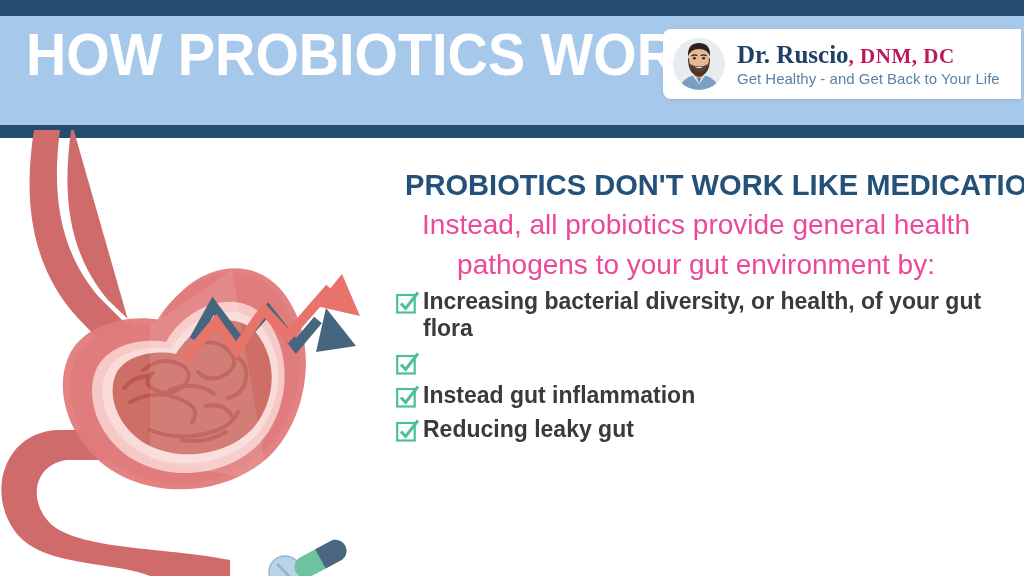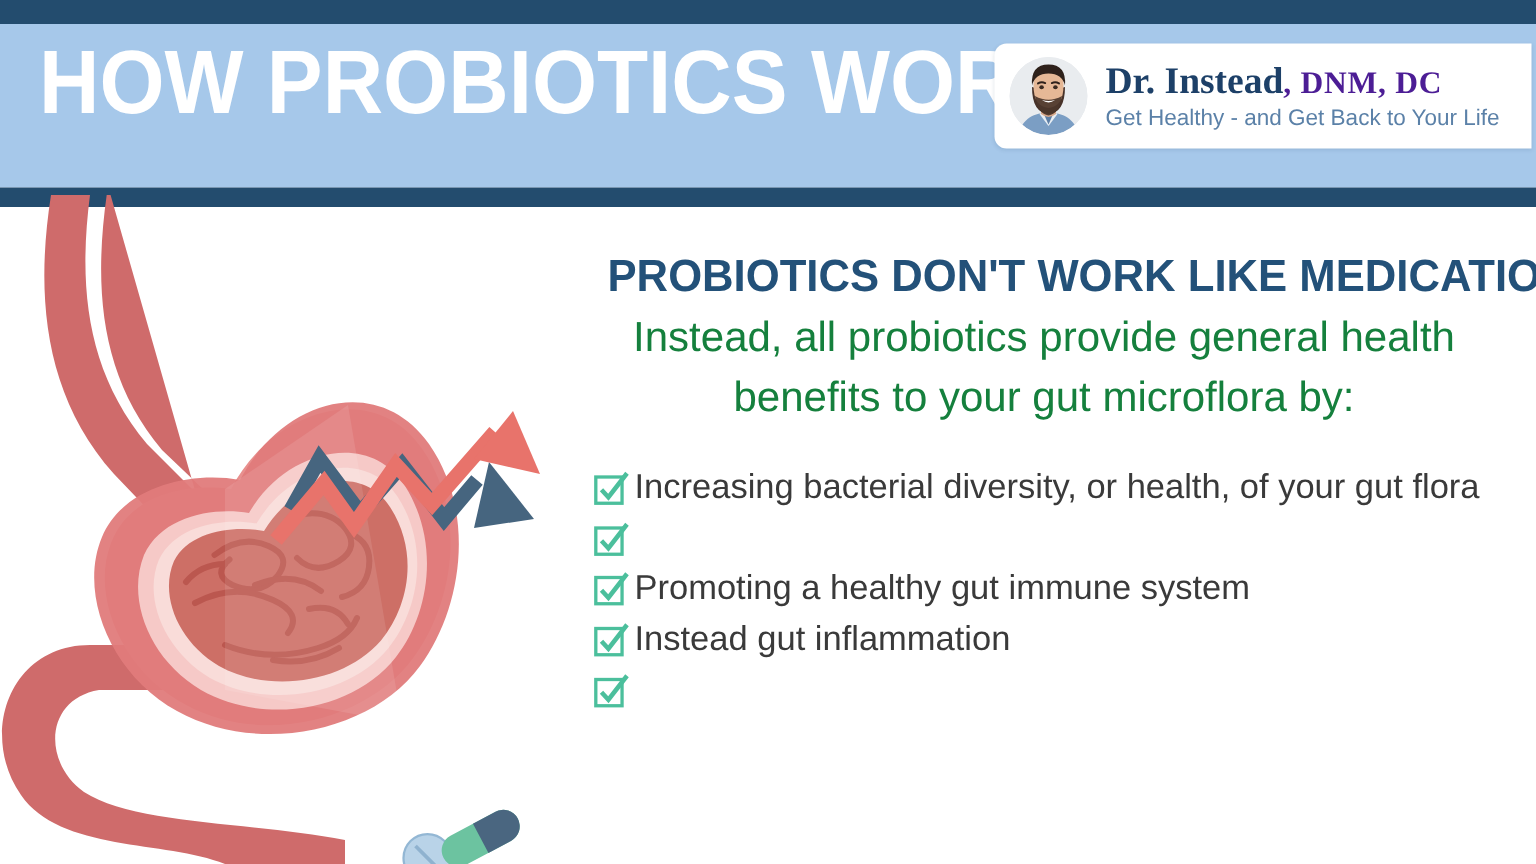--- a/index.html
+++ b/index.html
@@ -42,43 +42,43 @@
     margin-left:10px;flex:none;
     background:#e7eaee;
     position:relative;overflow:hidden;
   }
   .avatar svg{display:block;width:52px;height:52px;}
   .logo-text{margin-left:12px;line-height:1;}
   .logo-name{
     font-family:"Liberation Serif",serif;
     font-size:25px;font-weight:bold;color:#1d4068;white-space:nowrap;
   }
-  .logo-name .cred{color:#4c1d95;font-size:21px;font-weight:bold;letter-spacing:.5px;}
+  .logo-name .cred{color:#be185d;font-size:21px;font-weight:bold;letter-spacing:.5px;}
   .logo-tag{
     margin-top:4px;
     font-family:"Liberation Sans Narrow","Liberation Sans",sans-serif;
     font-size:15px;color:#5b81a8;white-space:nowrap;
   }
 
   
   .content{position:absolute;left:396px;top:168px;width:600px;}
   .lead{
     font-family:"Liberation Sans Narrow","Liberation Sans",sans-serif;
     font-weight:bold;font-size:30px;line-height:34px;
     color:#235179;text-align:center;letter-spacing:0px;
     transform:scaleX(0.97);transform-origin:center top;
     white-space:nowrap;
   }
   .sub{
     margin-top:5px;
     font-family:"Liberation Sans Narrow","Liberation Sans",sans-serif;
-    font-size:28px;line-height:35px;color:#15803d;text-align:center;
-  }
-
-  .bullets{position:absolute;left:396px;top:311px;width:610px;}
+    font-size:28px;line-height:35px;color:#ec4899;text-align:center;
+  }
+
+  .bullets{position:absolute;left:396px;top:288px;width:610px;font-weight:bold;}
   .bullet{
     display:flex;align-items:flex-start;
     margin-bottom:7px;
   }
   .bullet .cb{flex:none;width:23px;height:23px;margin-top:3px;margin-right:4px;position:relative;}
   .bullet .cb svg{display:block;overflow:visible;}
   .bullet .txt{
     font-family:"Liberation Sans Narrow","Liberation Sans",sans-serif;
     font-size:23px;line-height:27px;color:#3a3a3a;
   }
@@ -126,21 +126,21 @@
 
           <ellipse cx="21.4" cy="20.2" rx="1.5" ry="1.3" fill="#3a2a21"></ellipse>
           <ellipse cx="30.6" cy="20.2" rx="1.5" ry="1.3" fill="#3a2a21"></ellipse>
 
           <path d="M19 17.6 q2.4 -1.4 4.8 -0.2" stroke="#2e211b" stroke-width="1.3" fill="none" stroke-linecap="round"></path>
           <path d="M28.2 17.4 q2.4 -1.2 4.8 0.2" stroke="#2e211b" stroke-width="1.3" fill="none" stroke-linecap="round"></path>
         </g>
       </svg>
     </div>
     <div class="logo-text">
-      <div class="logo-name"><span>Dr. Instead</span><span class="cred">, DNM, DC</span></div>
+      <div class="logo-name"><span>Dr. Ruscio</span><span class="cred">, DNM, DC</span></div>
       <div class="logo-tag">Get Healthy - and Get Back to Your Life</div>
     </div>
   </div>
   <div class="headerrule"></div>
 
   <div class="art">
     <svg width="400" height="446" viewBox="0 0 400 446" aria-hidden="true">
 
       <g>
         <path d="M72 -6 C62 60 66 120 108 170 L150 210 L150 300 L60 300
@@ -247,21 +247,21 @@
         <rect x="288" y="545" width="48" height="7" rx="2" fill="#ffffff"></rect>
         <rect x="288" y="556" width="48" height="7" rx="2" fill="#74c39c"></rect>
       </g>
 
     </svg>
   </div>
 
   <div class="content">
     <div class="lead">PROBIOTICS DON'T WORK LIKE MEDICATIONS.</div>
     <div class="sub">Instead, all probiotics provide general health</div>
-    <div class="sub">benefits to your gut microflora by:</div>
+    <div class="sub">pathogens to your gut environment by:</div>
   </div>
 
   <div class="bullets">
 
     <div class="bullet">
       <span class="cb">
         <svg width="23" height="23" viewBox="0 0 23 23">
           <rect x="1.2" y="4" width="17.5" height="17.5" fill="none" stroke="#4bbf9c" stroke-width="2.2"></rect>
           <path d="M5 12.5 L9.6 17.5 L22 1.5" fill="none" stroke="#4bbf9c" stroke-width="3" stroke-linecap="butt" stroke-linejoin="miter"></path>
         </svg>
@@ -272,44 +272,36 @@
     <div class="bullet">
       <span class="cb">
         <svg width="23" height="23" viewBox="0 0 23 23">
           <rect x="1.2" y="4" width="17.5" height="17.5" fill="none" stroke="#4bbf9c" stroke-width="2.2"></rect>
           <path d="M5 12.5 L9.6 17.5 L22 1.5" fill="none" stroke="#4bbf9c" stroke-width="3"></path>
         </svg>
       </span>
     </div>
 
 
-    <div class="bullet">
-      <span class="cb">
-        <svg width="23" height="23" viewBox="0 0 23 23">
-          <rect x="1.2" y="4" width="17.5" height="17.5" fill="none" stroke="#4bbf9c" stroke-width="2.2"></rect>
-          <path d="M5 12.5 L9.6 17.5 L22 1.5" fill="none" stroke="#4bbf9c" stroke-width="3"></path>
-        </svg>
-      </span>
-      <span class="txt">Promoting a healthy gut immune system</span>
-    </div>
 
     <div class="bullet">
       <span class="cb">
         <svg width="23" height="23" viewBox="0 0 23 23">
           <rect x="1.2" y="4" width="17.5" height="17.5" fill="none" stroke="#4bbf9c" stroke-width="2.2"></rect>
           <path d="M5 12.5 L9.6 17.5 L22 1.5" fill="none" stroke="#4bbf9c" stroke-width="3"></path>
         </svg>
       </span>
       <span class="txt">Instead gut inflammation</span>
     </div>
 
     <div class="bullet">
       <span class="cb">
         <svg width="23" height="23" viewBox="0 0 23 23">
           <rect x="1.2" y="4" width="17.5" height="17.5" fill="none" stroke="#4bbf9c" stroke-width="2.2"></rect>
           <path d="M5 12.5 L9.6 17.5 L22 1.5" fill="none" stroke="#4bbf9c" stroke-width="3"></path>
         </svg>
       </span>
+      <span class="txt">Reducing leaky gut</span>
     </div>
 
   </div>
 
 </div>
 
 </body></html>

